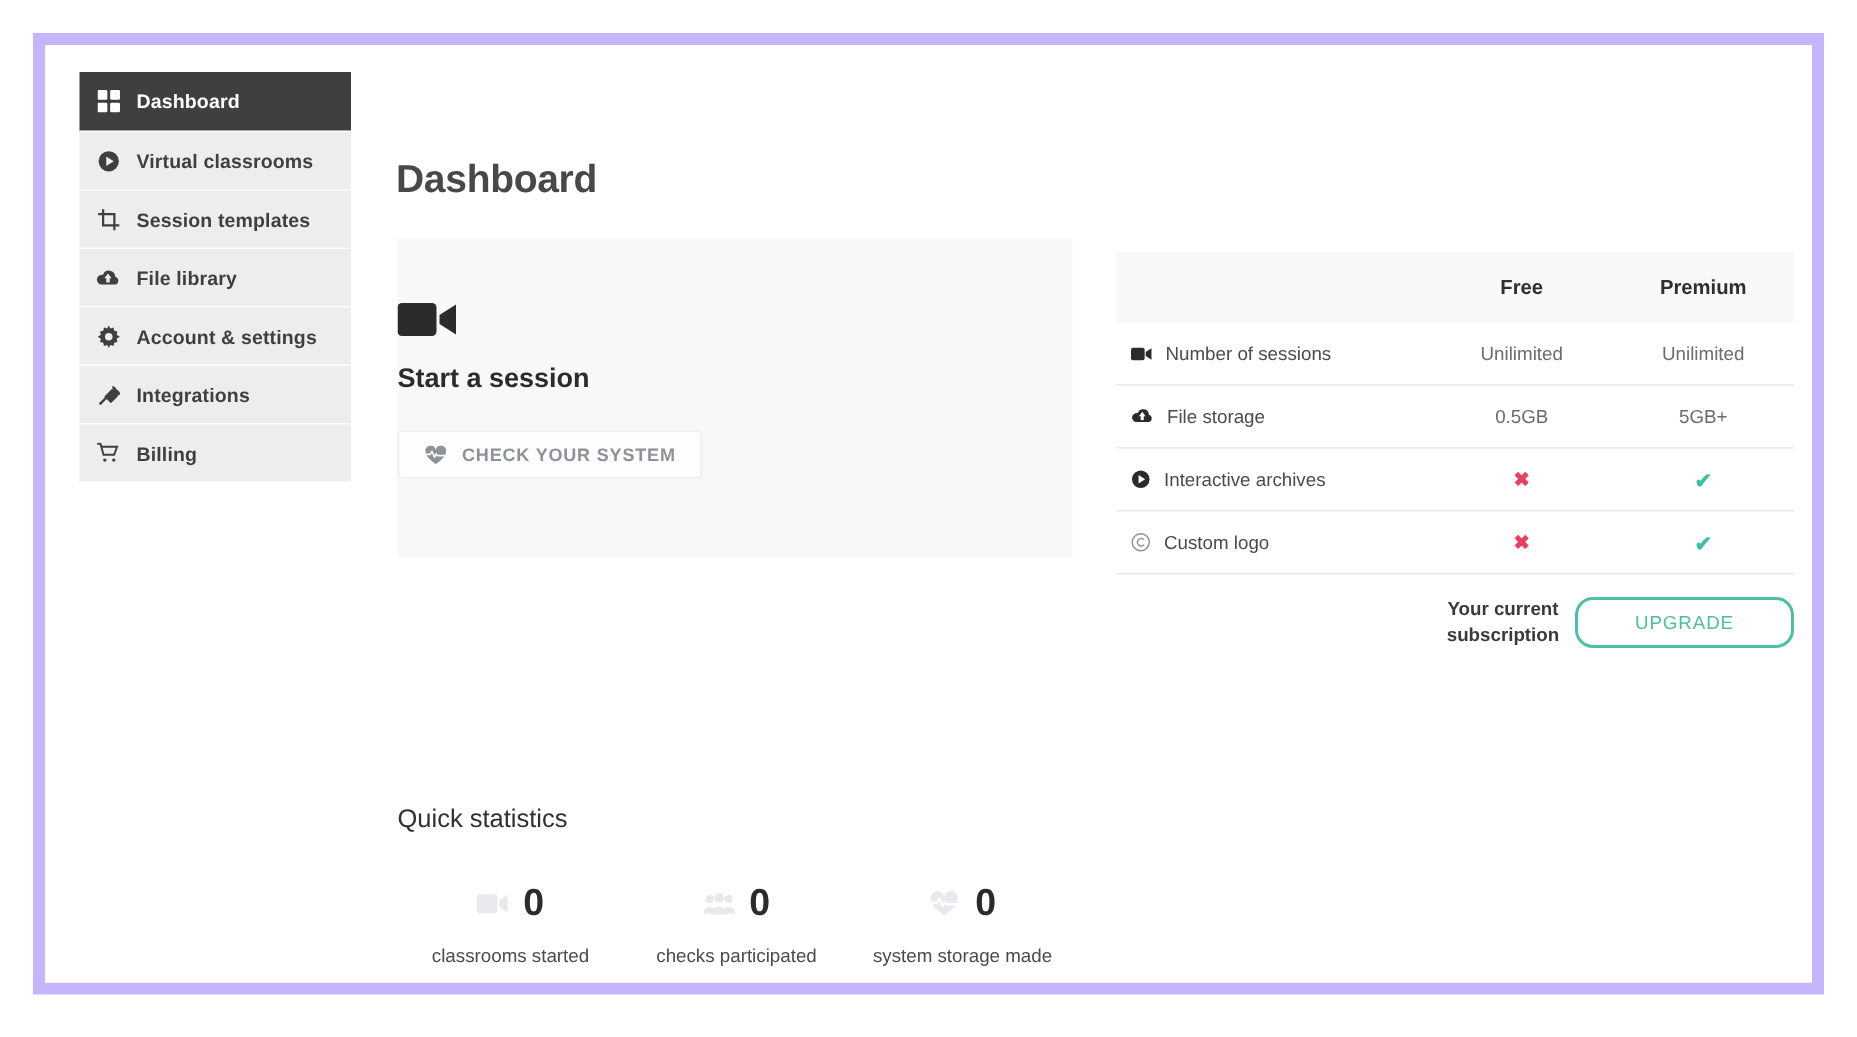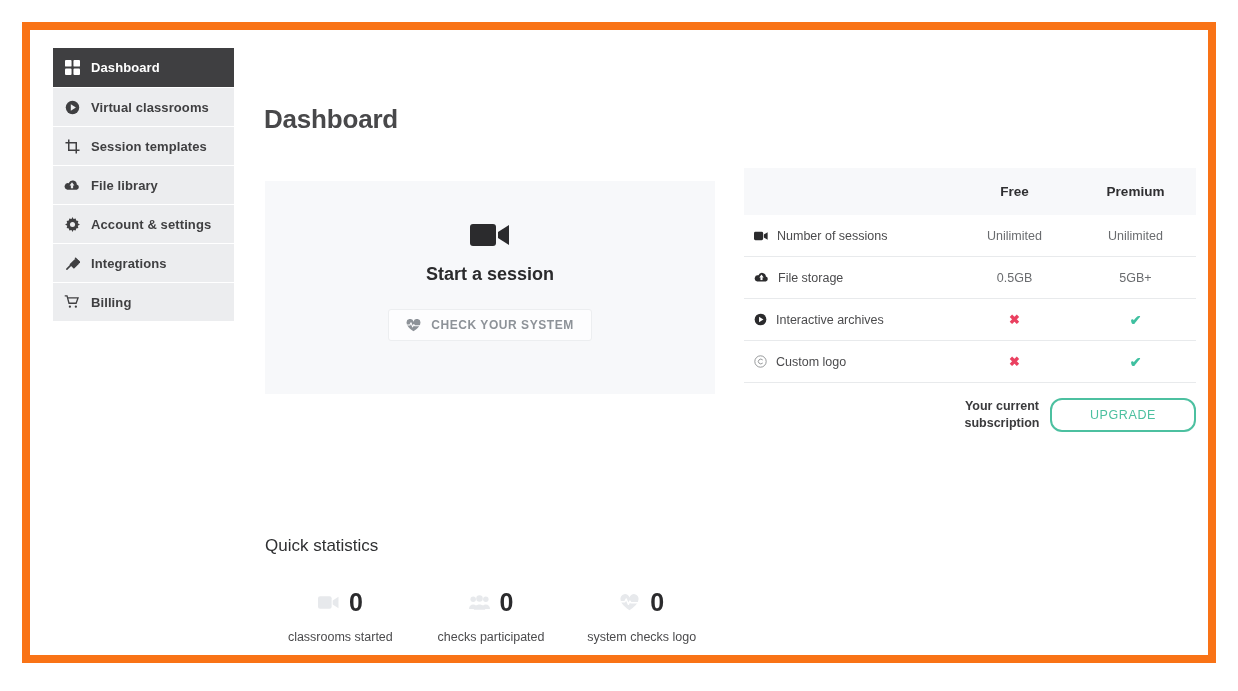--- a/index.html
+++ b/index.html
@@ -6,21 +6,21 @@
   html, body {
     width: 1238px; height: 691px;
     background: #ffffff;
     font-family: "Liberation Sans", sans-serif;
     overflow: hidden;
   }
   .screen-frame {
     position: absolute;
     left: 22px; top: 22px;
     width: 1194px; height: 641px;
-    border: 8px solid #f97316;
+    border: 8px solid #c4b5fd;
     background: #ffffff;
   }
   .app {
     position: absolute;
     inset: 0;
     background: #ffffff;
     overflow: hidden;
   }
 
   
@@ -67,26 +67,25 @@
     left: 30px; top: 56px;
     font-size: 26px;
     font-weight: bold;
     color: #48484a;
     letter-spacing: -.2px;
   }
 
   
   .session-card {
     position: absolute;
-    left: 31px; top: 133px;
+    left: 31px; top: 111px;
     width: 450px; height: 213px;
     background: #f7f8fa;
     display: flex;
     flex-direction: column;
-    align-items: center;
   }
   .session-icon {
     margin-top: 40px;
     color: #2b2b2d;
     line-height: 0;
   }
   .session-heading {
     margin-top: 15px;
     font-size: 18px;
     font-weight: bold;
@@ -459,19 +458,19 @@
         <div class="stat">
           <div class="stat-top">
             <span class="stat-ico">
               <svg width="21" height="17" viewBox="0 0 18 16" fill="currentColor">
                   <path d="M9 15.2S.6 9.8.6 5.3A4.3 4.3 0 0 1 9 3.4a4.3 4.3 0 0 1 8.4 1.9c0 4.5-8.4 9.9-8.4 9.9z"></path>
                   <path d="M1.2 7.3h3.4l1.3-2.6 2 5 1.5-3 1 1.6h6.2" fill="none" stroke="#ffffff" stroke-width="1.4" stroke-linejoin="round" stroke-linecap="round"></path>
                 </svg>
             </span>
             <span class="stat-num">0</span>
           </div>
-          <div class="stat-cap">system checks logo</div>
+          <div class="stat-cap">system storage made</div>
         </div>
       </div>
 
     </div>
   </div>
 </div>
 
 </body></html>

